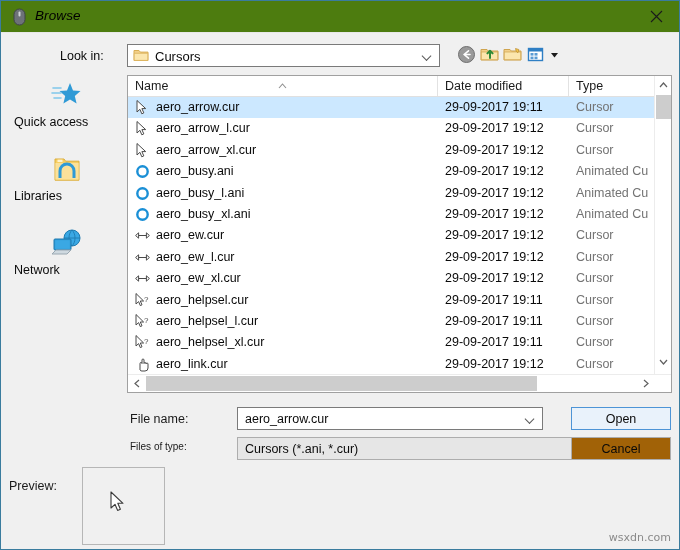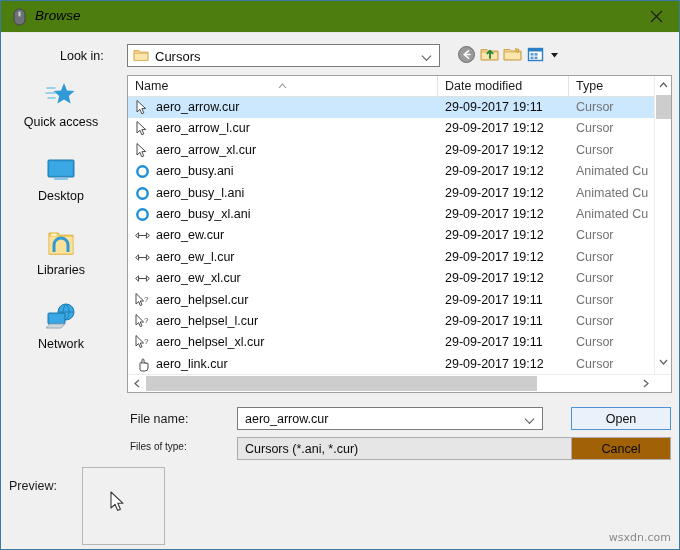--- a/index.html
+++ b/index.html
@@ -85,21 +85,22 @@
 
   
   #places {
     position: absolute; left: 1px; top: 72px;
     width: 118px; height: 390px;
     background: #f0f0f0;
   }
   .place {
     position: relative;
     width: 118px; height: 68px;
-    text-align: center;
+    text-align: left;
+    padding-left: 12px;
   }
   .place-icon {
     position: relative; margin: 6px auto 2px;
     width: 34px; height: 34px;
   }
   .place-label {
     font-size: 12.5px; color: #0a0a0a;
     line-height: 14px;
   }
 
@@ -319,30 +320,20 @@
     <div class="place">
       <div class="place-icon">
         <svg width="34" height="34" viewBox="0 0 34 34">
           <path d="M20 4 l3 7.5 7.5 .6 -5.7 5 1.8 7.4 -6.6-4 -6.6 4 1.8-7.4 -5.7-5 7.5-.6z" fill="#2f9ad6"></path>
           <path d="M3 9 h8 M2 14 h9 M4 19 h7" stroke="#7fc6ea" stroke-width="1.6" stroke-linecap="round"></path>
         </svg>
       </div>
       <div class="place-label">Quick access</div>
     </div>
 
-    <div class="place">
-      <div class="place-icon">
-        <svg width="34" height="34" viewBox="0 0 34 34">
-          <rect x="4" y="7" width="26" height="17" rx="1" fill="#2f9ad6" stroke="#1e7bb0" stroke-width="1"></rect>
-          <rect x="5.5" y="8.5" width="23" height="14" fill="#3aa8e4"></rect>
-          <rect x="10" y="25" width="14" height="2" fill="#8dc8e8"></rect>
-        </svg>
-      </div>
-      <div class="place-label">Desktop</div>
-    </div>
 
     <div class="place">
       <div class="place-icon">
         <svg width="34" height="34" viewBox="0 0 34 34">
           <path d="M5 6h9l1.6 2.2H29v19H5z" fill="#f7cf63" stroke="#dcae3b" stroke-width="1"></path>
           <rect x="5.4" y="10" width="23.2" height="16.6" fill="#fbe19a"></rect>
           <path d="M10 25 v-7 a7 7 0 0 1 14 0 v7" fill="none" stroke="#2f9ad6" stroke-width="3"></path>
           <rect x="7.5" y="6.6" width="5" height="2.4" fill="#fff3cd"></rect>
         </svg>
       </div>

